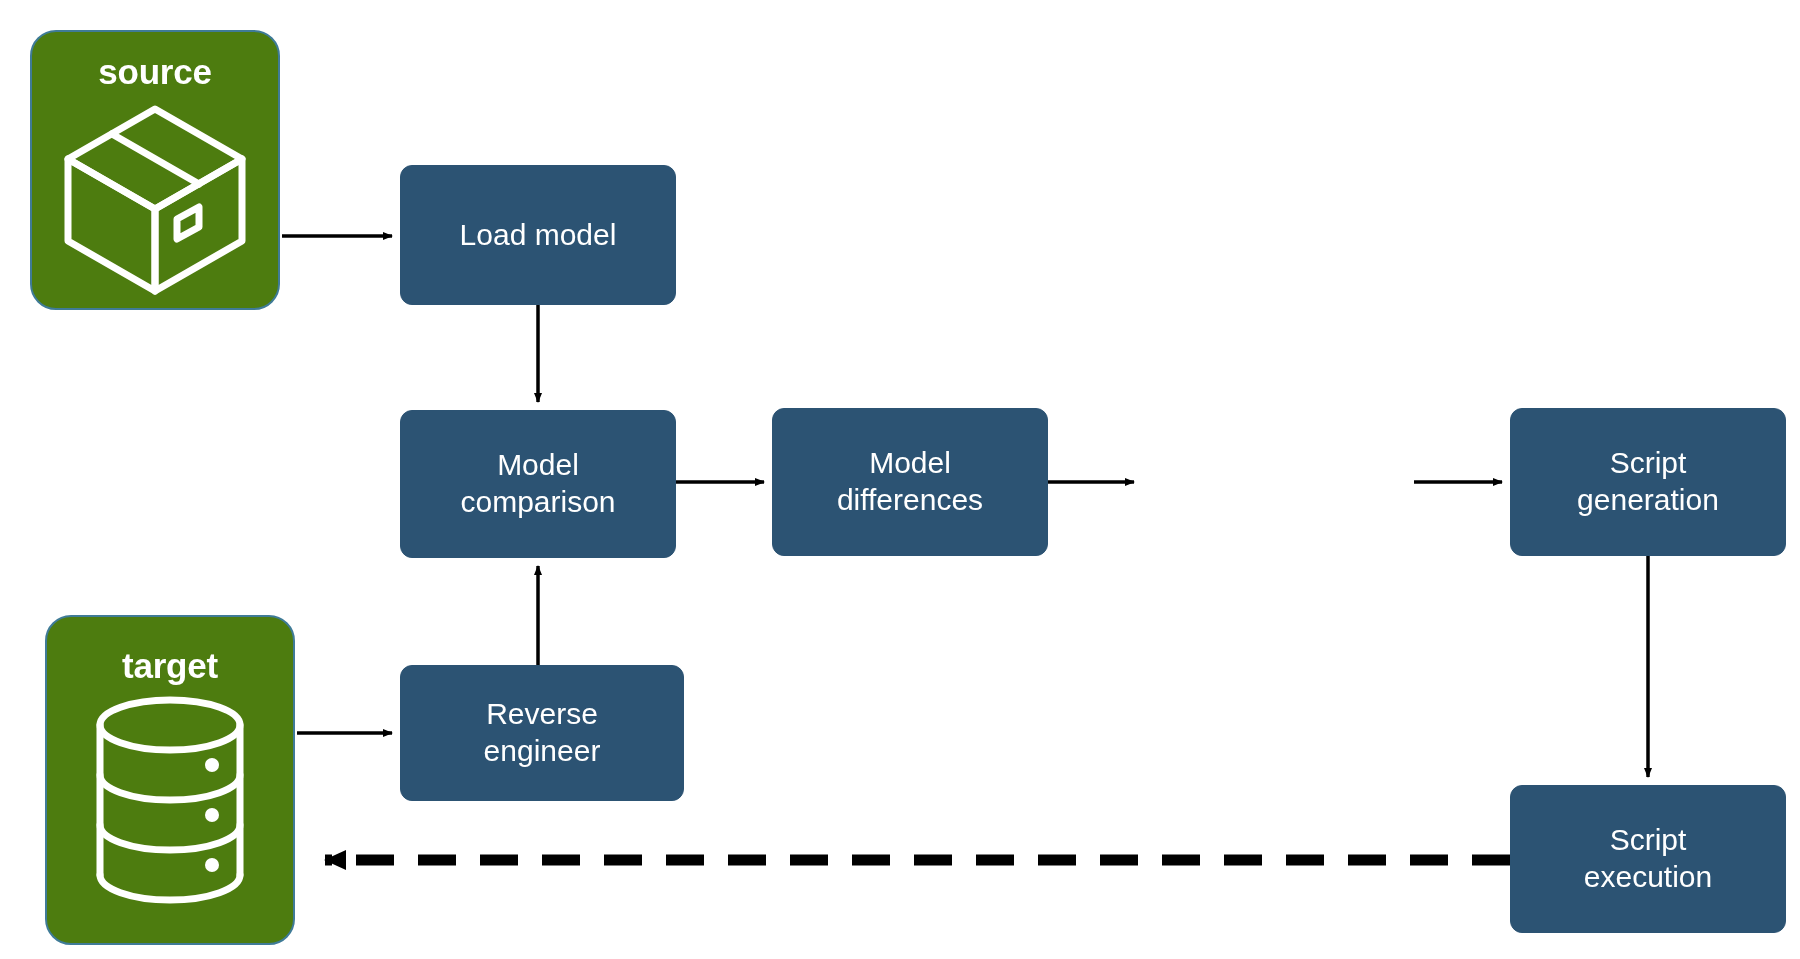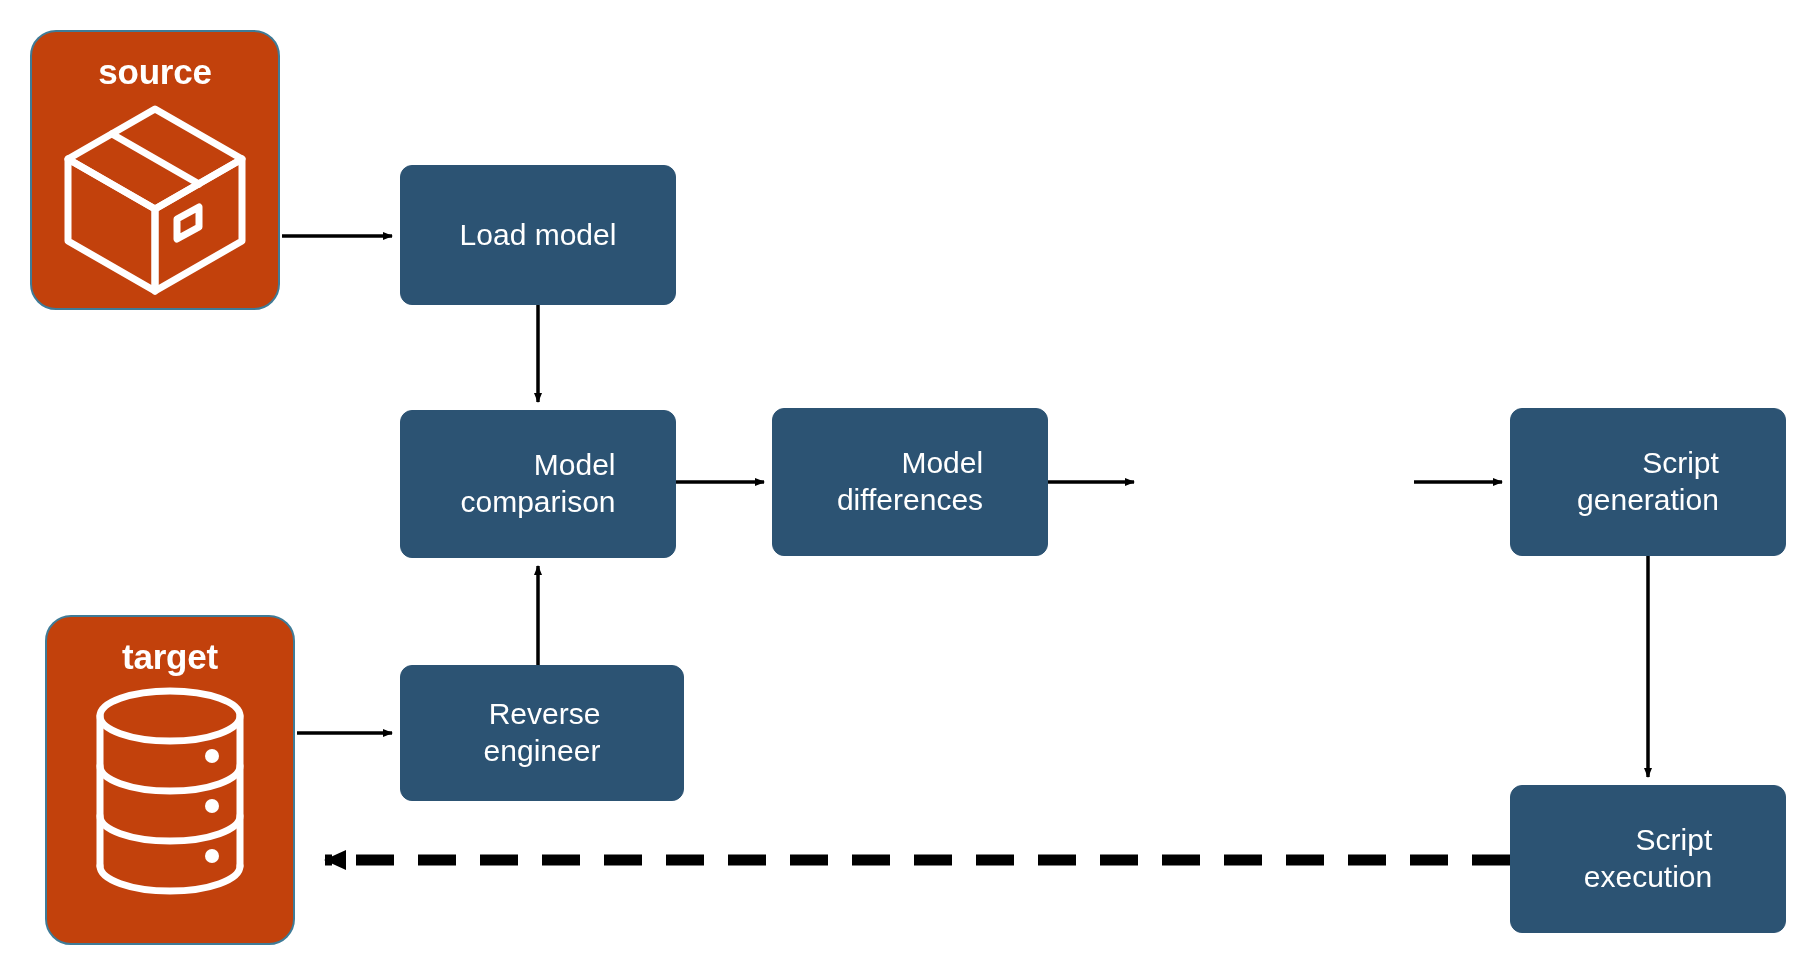--- a/index.html
+++ b/index.html
@@ -18,21 +18,21 @@
   #canvas {
     position: absolute;
     inset: 0;
     width: 1800px;
     height: 959px;
   }
 
   
   .endpoint {
     position: absolute;
-    background: #c2410c;
+    background: #4d7c0f;
     border: 2px solid #3f7b97;
     border-radius: 26px;
     box-sizing: border-box;
     display: flex;
     flex-direction: column;
     align-items: center;
     z-index: 3;
   }
   .endpoint-label {
     color: #ffffff;
@@ -53,35 +53,35 @@
     height: 280px;
     padding-top: 22px;
   }
   #endpoint-source .endpoint-icon { margin-top: 12px; }
 
   #endpoint-target {
     left: 45px;
     top: 615px;
     width: 250px;
     height: 330px;
-    padding-top: 22px;
+    padding-top: 31px;
   }
   #endpoint-target .endpoint-icon { margin-top: 10px; }
 
   
   .node {
     position: absolute;
     background: #2c5373;
     border: 1px solid #2c5373;
     border-radius: 12px;
     box-sizing: border-box;
     display: flex;
     align-items: center;
     justify-content: center;
-    text-align: right;
+    text-align: center;
     color: #ffffff;
     font-size: 30px;
     line-height: 1.22;
     z-index: 3;
     padding: 4px 10px;
   }
   .node-label { display: block; white-space: pre-line; }
 
   #node-load-model      { left: 400px;  top: 165px; width: 276px; height: 140px; }
   #node-model-comparison{ left: 400px;  top: 410px; width: 276px; height: 148px; }

